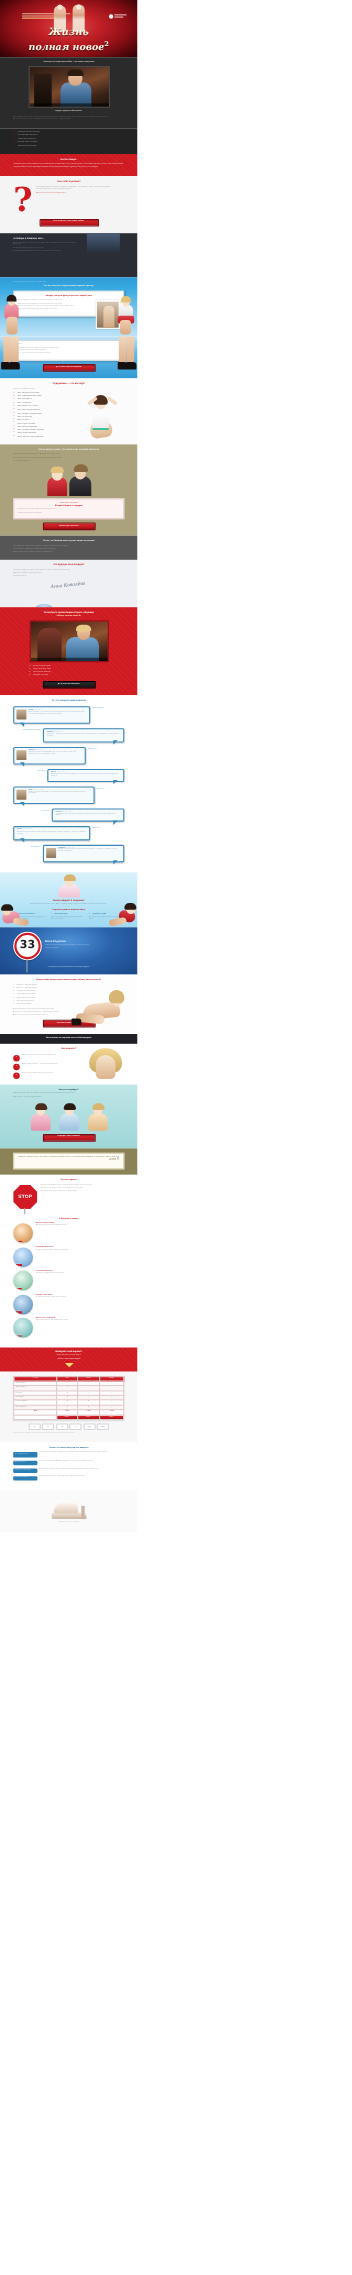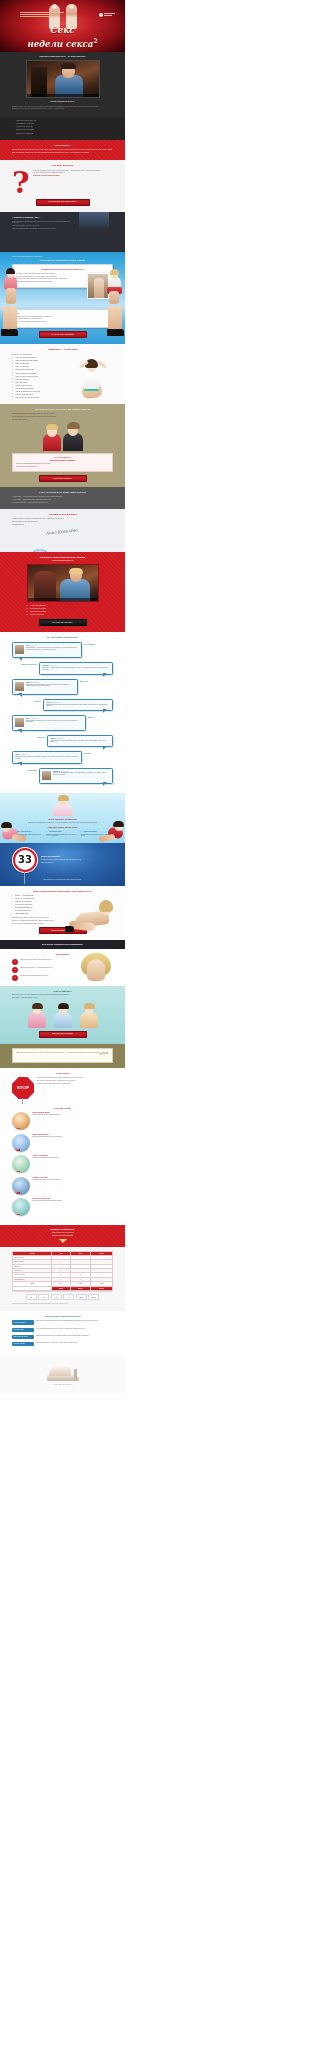--- a/index.html
+++ b/index.html
@@ -477,22 +477,22 @@
           <i></i>
         </span>
     </div>
     <div class="couple">
       <span class="fig f1"></span>
         <span class="head h1h"></span>
       <span class="fig f2"></span>
         <span class="head h2h"></span>
     </div>
     <div class="title">
-      <div class="t1">Секс</div>
-      <div class="t2"><span>недели секса</span><sup>2</sup></div>
+      <div class="t1">Жизнь</div>
+      <div class="t2"><span>полная новое</span><sup>2</sup></div>
     </div>
   </section>
 
   <section class="sec" id="video">
     <div class="wrap">
       <div class="vtitle nano">Посмотрите это видео прямо сейчас — оно изменит вашу жизнь</div>
       <div class="player">
         <span class="frm-left"></span>
         <span class="person">
           <span class="torso"></span>

